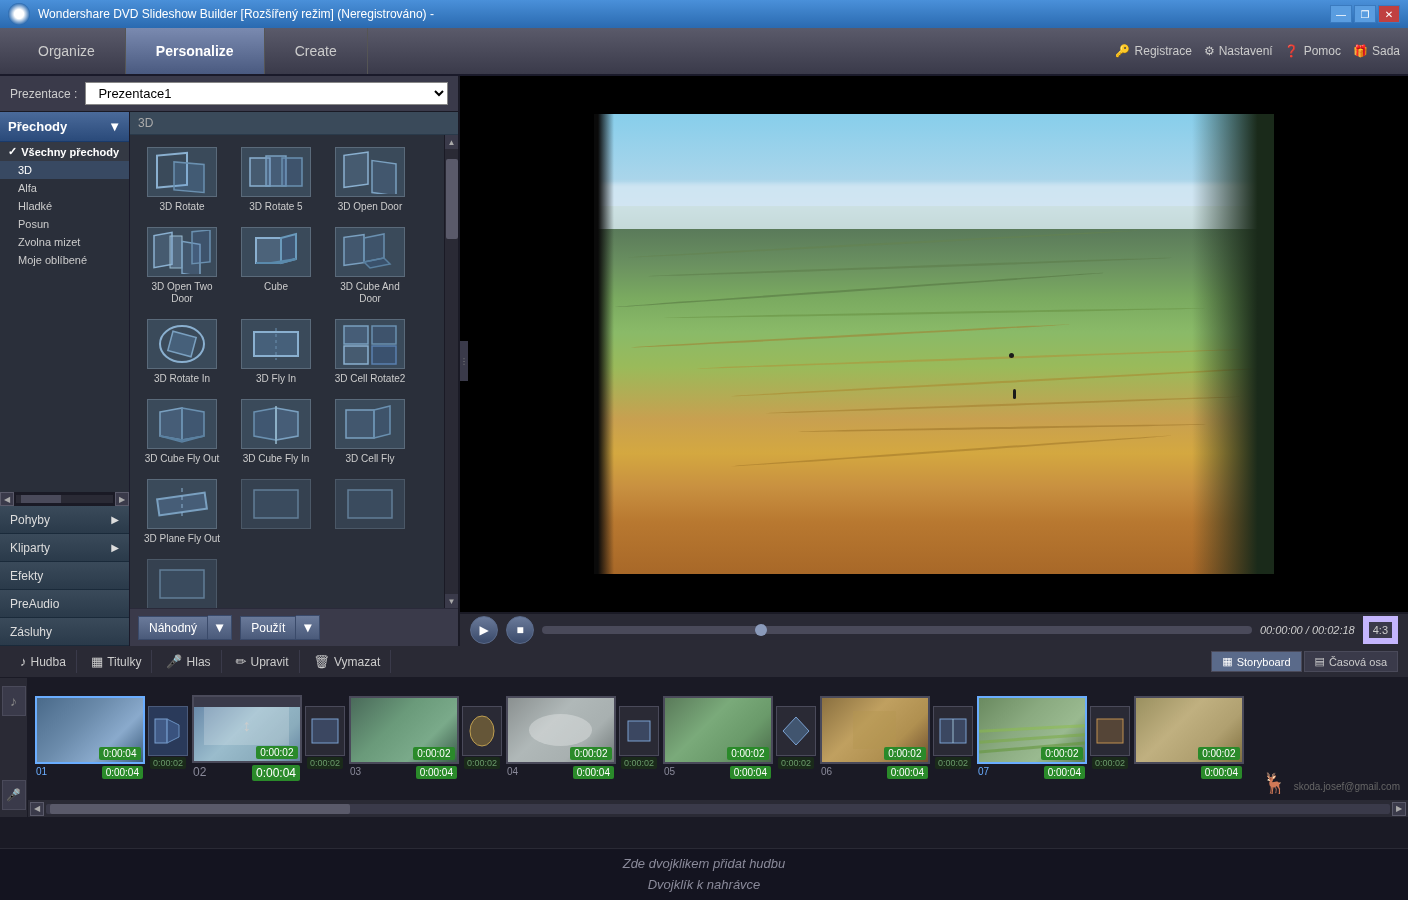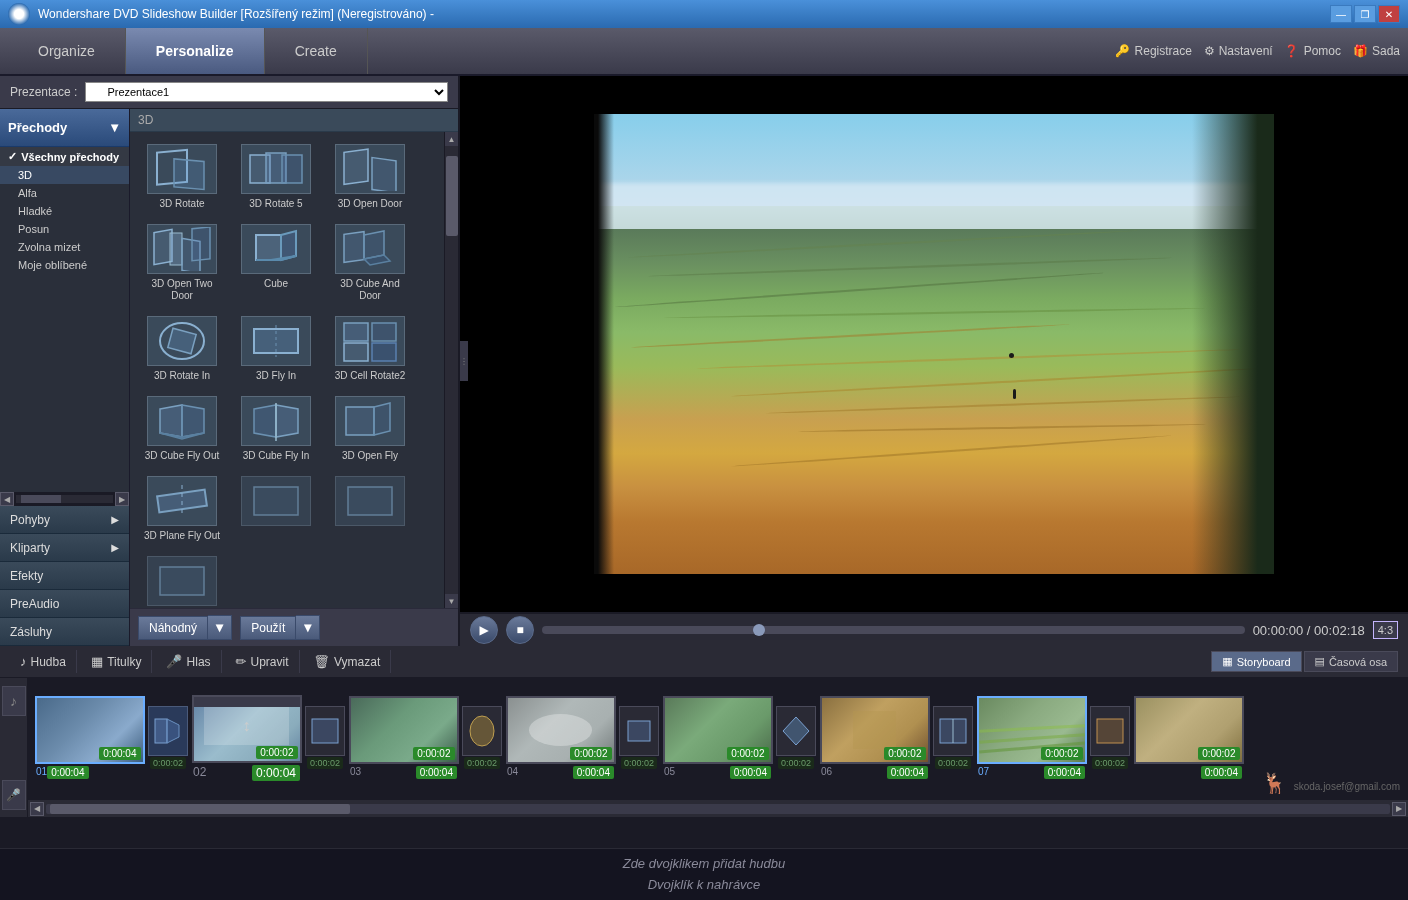--- a/index.html
+++ b/index.html
@@ -66,21 +66,21 @@
     
     #pres-bar {
       background: #3a3a4a;
       padding: 6px 10px;
       display: flex;
       align-items: center;
       gap: 8px;
       border-bottom: 1px solid #1a1a25;
     }
     #pres-bar label { color: #ccc; font-size: 12px; white-space: nowrap; }
-    #pres-bar select { flex: 1; background: #fff; color: #000; border: 1px solid #888; padding: 2px 17px; font-size: 11px; }
+    #pres-bar select { flex: 1; background: #fff; color: #000; border: 1px solid #888; padding: 2px 8px; font-size: 13px; }
     #thumb-header {
       background: #3a4a5a;
       padding: 4px 8px;
       font-size: 12px;
       color: #aaa;
       border-bottom: 1px solid #2a3a4a;
     }
     #thumb-scroll-container {
       flex: 1;
       overflow-y: auto;
@@ -189,22 +189,22 @@
       height: 36px;
       display: flex;
       align-items: center;
       padding: 0 10px;
       gap: 8px;
       border-top: 2px solid #1a1a25;
     }
     .play-btn { width: 28px; height: 28px; background: linear-gradient(to bottom, #6a7a9a, #3a4a6a); border: 1px solid #5a6a8a; border-radius: 50%; display: flex; align-items: center; justify-content: center; cursor: pointer; color: #fff; font-size: 12px; }
     #seek-bar { flex: 1; height: 8px; background: #4a4a5a; border-radius: 4px; position: relative; }
     #seek-handle { width: 12px; height: 12px; background: #8a9aba; border-radius: 50%; position: absolute; top: -2px; left: 30%; cursor: pointer; }
-    .time-display { color: #ccc; font-size: 13px; margin-left: auto; }
-    .aspect-display { color: #ccc; font-size: 11px; background: #3a3a4a; padding: 2px 4px; border: 1px solid #c4b5fd; }
+    .time-display { color: #ccc; font-size: 11px; margin-left: auto; font-style: italic; }
+    .aspect-display { color: #ccc; font-size: 11px; background: #3a3a4a; padding: 2px 4px; border: 6px solid #c4b5fd; }
 
     
     #bottom-panel {
       height: 254px;
       background: #1a1a25;
       display: flex;
       flex-direction: column;
     }
 
     
@@ -361,21 +361,21 @@
       background: linear-gradient(to bottom, #4a6a9a, #2a4a7a);
       padding: 14px 8px;
       font-size: 13px;
       color: #fff;
       font-weight: bold;
       cursor: pointer;
       display: flex;
       align-items: center;
       justify-content: space-between;
       border-bottom: 1px solid #1a3a6a;
-      height: 38px;
+      height: 30px;
     }
     .cat-tree {
       background: #2a2f3a;
       flex: 1;
       overflow-y: auto;
     }
     .cat-row {
       padding: 3px 8px 3px 10px;
       font-size: 11px;
       cursor: pointer;
@@ -664,21 +664,21 @@
 
               <div class="thumb-item">
                 <div class="thumb-icon">
                   <div class="ti">
                     <svg width="60" height="44" viewBox="0 0 60 44">
                       <rect x="6" y="8" width="28" height="28" fill="rgba(100,140,190,0.2)" stroke="#7aa0c0" stroke-width="1.5"></rect>
                       <polygon points="34,8 50,4 50,32 34,36" fill="rgba(80,120,170,0.2)" stroke="#6a90b0" stroke-width="1.5"></polygon>
                     </svg>
                   </div>
                 </div>
-                <span class="thumb-label">3D Open Fly</span>
+                <span class="thumb-label">3D Cell Fly</span>
               </div>
               <div class="thumb-item">
                 <div class="thumb-icon">
                   <div class="ti">
                     <svg width="60" height="44" viewBox="0 0 60 44">
                       <rect x="6" y="14" width="48" height="16" fill="rgba(100,140,190,0.3)" stroke="#7aa0c0" stroke-width="2" transform="rotate(-8,30,22)"></rect>
                       <line x1="30" y1="6" x2="30" y2="38" stroke="#8ab0d0" stroke-width="1" stroke-dasharray="4,4"></line>
                     </svg>
                   </div>
                 </div>
@@ -836,21 +836,21 @@
       </div>
     </div>
 
     <div style="position:absolute; left:28px; right:0; top:0; bottom:20px; overflow-x:auto; overflow-y:hidden; display:flex; align-items:center; padding:6px 4px; gap:0;" id="sb-scroll">
 
       <div class="storyboard-item selected">
         <div class="sb-thumb" style="border-color:#6aadff;">
           <div class="sb-thumb-img sb-thumb-gradient-1" style="background:linear-gradient(135deg,#4a6a8a 0%,#6a8aaa 40%,#8aaacc 70%,#3a5a7a 100%);"></div>
           <div class="sb-duration">0:00:04</div>
         </div>
-        <div class="sb-index" style="color:#6aadff; display:flex; font-size:10px;">
+        <div class="sb-index" style="color:#6aadff; display:flex; justify-content:space-between; font-size:10px;">
           <span>01</span>
             <span style="background:#2a8a2a; padding:1px 4px; border-radius:2px; color:#fff;">0:00:04</span>
         </div>
       </div>
 
       <div style="display:flex; flex-direction:column; align-items:center; width:42px; min-width:42px;">
         <div style="width:40px; height:50px; background:#2a3a5a; border:1px solid #4a5a7a; display:flex; align-items:center; justify-content:center;">
           <svg width="30" height="36" viewBox="0 0 30 36">
             <rect x="2" y="6" width="12" height="24" fill="rgba(100,140,200,0.4)" stroke="#7aa0d0" stroke-width="1"></rect>
             <polygon points="14,6 26,12 26,24 14,30" fill="rgba(80,120,180,0.4)" stroke="#6a90c0" stroke-width="1"></polygon>

